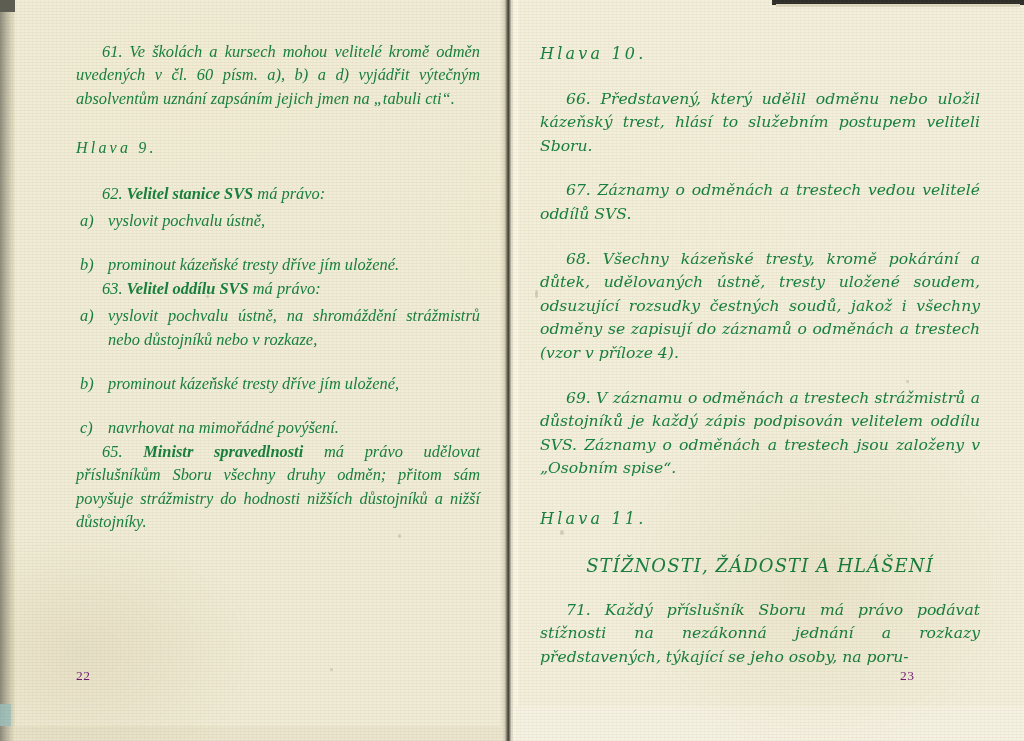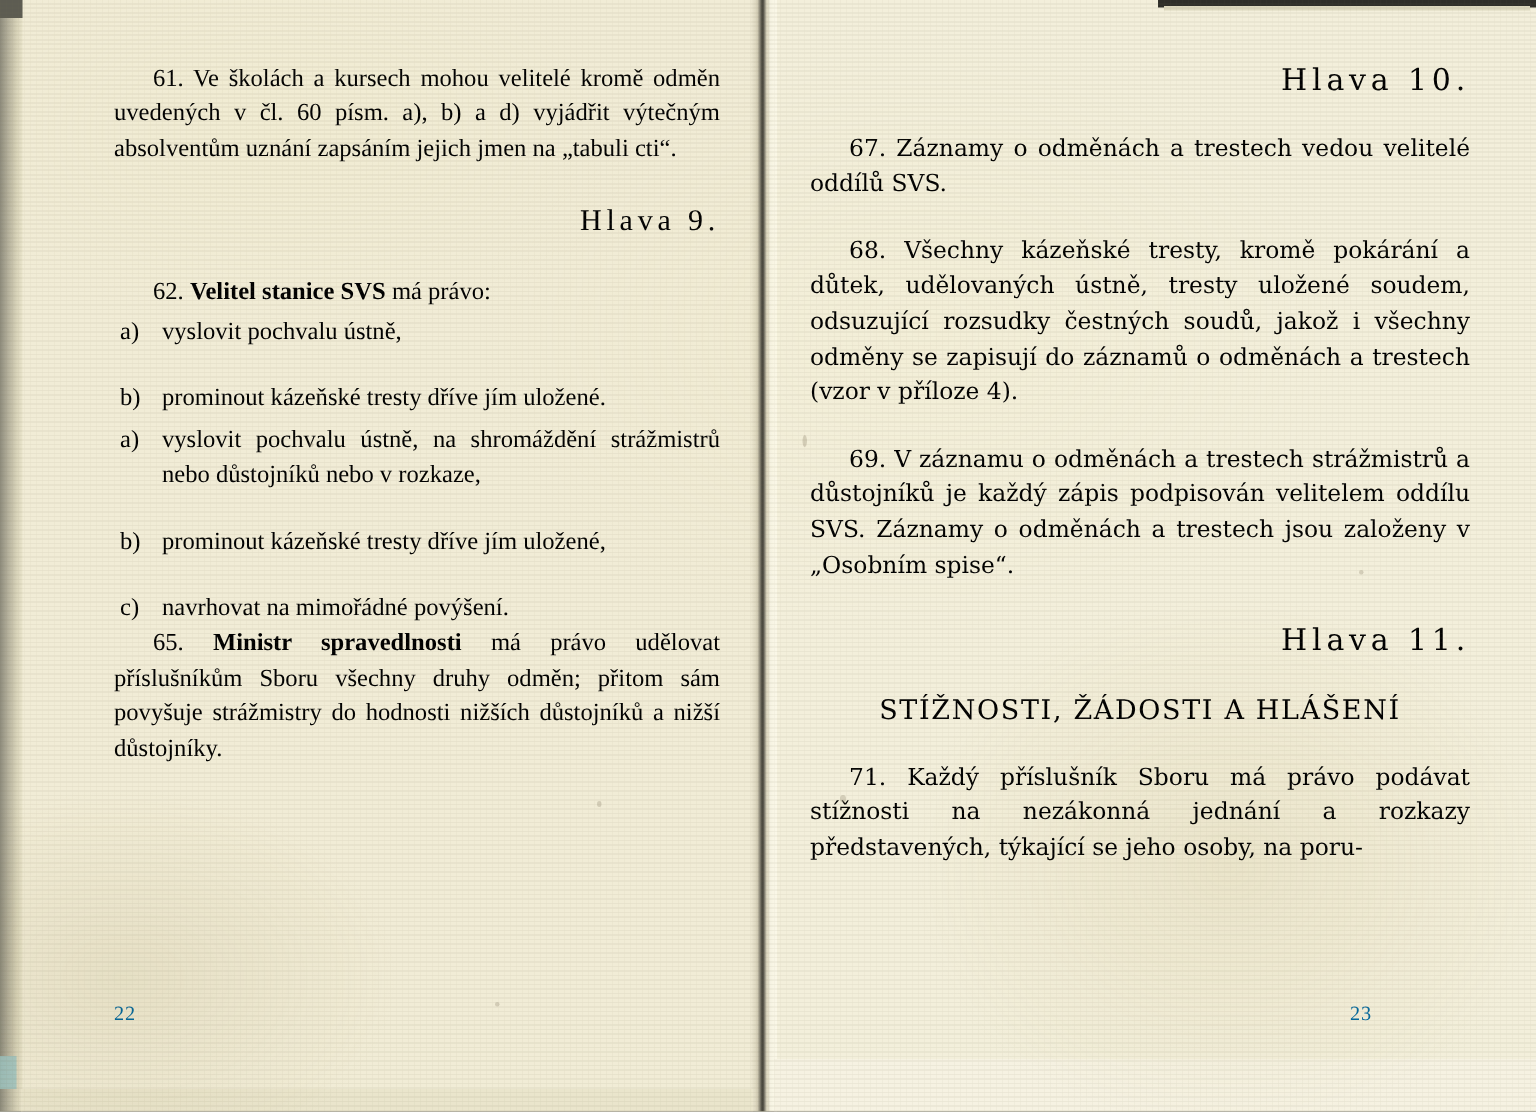--- a/index.html
+++ b/index.html
@@ -106,27 +106,28 @@
     pointer-events: none;
     opacity: .13;
     background-image:
       repeating-linear-gradient(0deg, rgba(120,112,86,.5) 0 1px, rgba(255,255,255,0) 1px 3px),
       repeating-linear-gradient(90deg, rgba(120,112,86,.35) 0 1px, rgba(255,255,255,0) 1px 4px);
   }
 
   
   .col {
     position: absolute;
-    color: #000000;
+    color: #15803d;
     font-size: 16.4px;
     line-height: 23.4px;
     text-align: justify;
     text-justify: inter-word;
     -webkit-hyphens: none;
     hyphens: none;
+    font-style: italic;
   }
   .col-left  { left: 76px;  top: 40px; width: 404px; }
   .col-right { left: 540px; top: 40px; width: 440px; }
 
   .col-right .para,
   .col-right .chap,
   .col-right .title,
   .col-right .folio { font-family: "DejaVu Serif", "Liberation Serif", serif; }
   .col-right { font-size: 15.6px; line-height: 23.6px; }
 
@@ -134,25 +135,25 @@
     margin: 0 0 0 0;
     text-indent: 26px;
     text-align: justify;
   }
   .para + .para { margin-top: 21px; }
 
   b { font-weight: 700; }
 
   
   .chap {
-    text-align: right;
+    text-align: left;
     text-indent: 0;
     letter-spacing: 3.2px;
     margin: 26px 0 22px 0;
-    font-size: 20px;
+    font-size: 16px;
   }
 
   
   .title {
     text-align: center;
     text-indent: 0;
     letter-spacing: 1.1px;
     font-size: 18px;
     line-height: 26px;
     margin: 0 0 22px 0;
@@ -171,21 +172,21 @@
   .li .mk {
     position: absolute;
     left: 4px;
     top: 0;
   }
 
   
   .folio {
     position: absolute;
     font-size: 13.5px;
-    color: #0369a1;
+    color: #701a75;
     letter-spacing: .5px;
   }
   .folio-left  { left: 76px;  top: 668px; }
   .folio-right { left: 900px; top: 668px; }
 
   
   .speck { position:absolute; background:#9a937a; border-radius:50%; opacity:.35; }
 </style>
 </head>
 <body>
@@ -224,20 +225,25 @@
       <p class="para li">
         <span class="mk">a)</span>
         <span>vyslovit pochvalu ústně,</span>
       </p>
       <p class="para li">
         <span class="mk">b)</span>
         <span>prominout kázeňské tresty dříve jím uložené.</span>
       </p>
     </div>
 
+    <p class="para">
+      <span>63.</span>
+      <b>Velitel oddílu SVS</b>
+      <span>má právo:</span>
+    </p>
     <div class="list">
       <p class="para li">
         <span class="mk">a)</span>
         <span>vyslovit pochvalu ústně, na shromáždění strážmistrů nebo důstojníků nebo v rozkaze,</span>
       </p>
       <p class="para li">
         <span class="mk">b)</span>
         <span>prominout kázeňské tresty dříve jím uložené,</span>
       </p>
       <p class="para li">
@@ -254,20 +260,21 @@
     </p>
   </div>
 
   <div class="folio folio-left">22</div>
 
   <div class="col col-right">
 
     <div class="chap" style="margin-top:2px">Hlava 10.</div>
 
 
+    <p class="para">66. Představený, který udělil odměnu nebo uložil kázeňský trest, hlásí to služebním postupem veliteli Sboru.</p>
     <p class="para">67. Záznamy o odměnách a trestech vedou velitelé oddílů SVS.</p>
     <p class="para">68. Všechny kázeňské tresty, kromě pokárání a důtek, udělovaných ústně, tresty uložené soudem, odsuzující rozsudky čestných soudů, jakož i všechny odměny se zapisují do záznamů o odměnách a trestech (vzor v příloze 4).</p>
     <p class="para">69. V záznamu o odměnách a trestech strážmistrů a důstojníků je každý zápis podpisován velitelem oddílu SVS. Záznamy o odměnách a trestech jsou založeny v „Osobním spise“.</p>
 
     <div class="chap">Hlava 11.</div>
 
     <div class="title single">
       <span>STÍŽNOSTI, ŽÁDOSTI A HLÁŠENÍ</span>
     </div>
 

